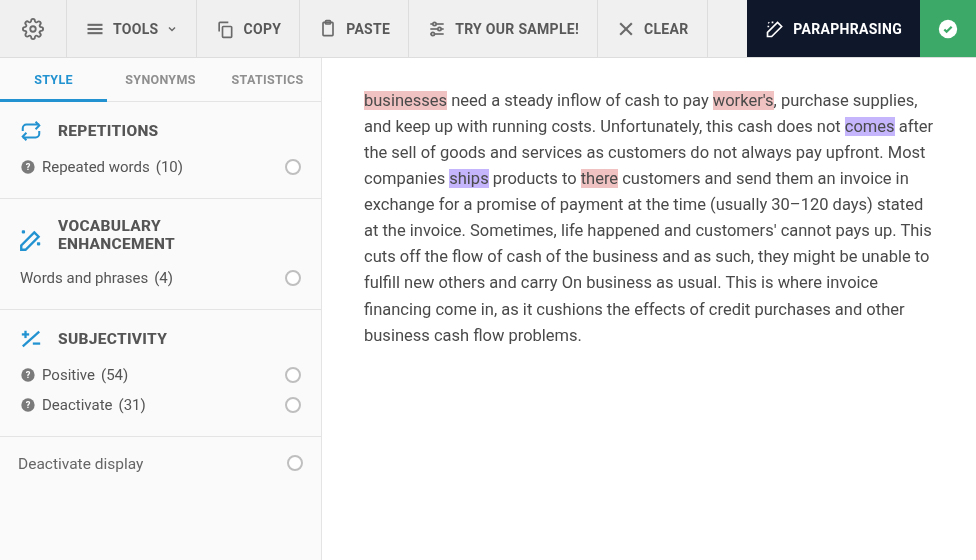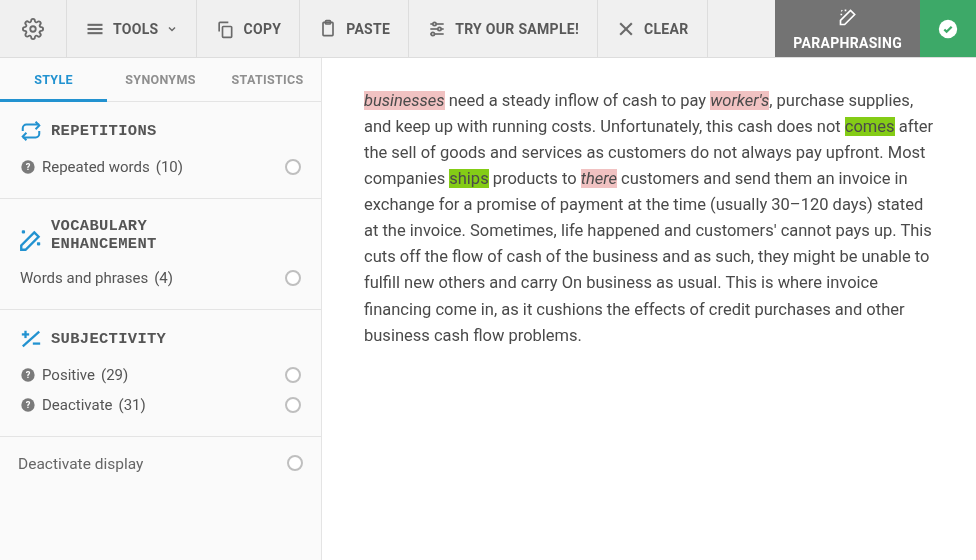--- a/index.html
+++ b/index.html
@@ -4,50 +4,50 @@
 <style>
   * { box-sizing: border-box; margin: 0; padding: 0; }
   body { font-family: -apple-system, BlinkMacSystemFont, "Segoe UI", Roboto, Arial, sans-serif; background: #f5f5f5; width: 976px; height: 560px; overflow: hidden; }
   .container { display: flex; flex-direction: column; width: 976px; height: 560px; }
 
   
   .toolbar { display: flex; height: 58px; background: #f0f0f0; border-bottom: 1px solid #ddd; }
   .tb-item { display: flex; align-items: center; justify-content: center; gap: 8px; padding: 0 18px; border-right: 1px solid #ddd; color: #595959; font-weight: 700; font-size: 14px; cursor: pointer; letter-spacing: 0.3px; }
   .tb-item svg, .tb-item .icon-glyph { flex-shrink: 0; }
   .tb-item.icon-only { padding: 0 22px; }
-  .tb-item.paraphrase { background: #737373; color: #fff; border-right: none; flex-direction: column; }
+  .tb-item.paraphrase { background: #0f172a; color: #fff; border-right: none; }
   .tb-item.check { background: #3da968; color: #fff; border-right: none; width: 56px; padding: 0; }
   .spacer { flex: 1; }
 
   
   .main { display: flex; flex: 1; overflow: hidden; }
 
   
   .sidebar { width: 322px; background: #fafafa; border-right: 1px solid #e4e4e4; display: flex; flex-direction: column; }
   .tabs { display: flex; border-bottom: 1px solid #e4e4e4; }
   .tab { flex: 1; text-align: center; padding: 14px 2px 12px; font-size: 12.5px; font-weight: 700; color: #8f8f8f; letter-spacing: 0.3px; cursor: pointer; }
   .tab.active { color: #2292d0; border-bottom: 3px solid #2292d0; margin-bottom: -1px; }
 
   .section { border-bottom: 1px solid #e4e4e4; padding: 18px 18px 16px 18px; }
-  .section-header { display: flex; align-items: center; gap: 7px; margin-bottom: 10px; font-family: Liberation Mono, monospace; }
+  .section-header { display: flex; align-items: center; gap: 14px; margin-bottom: 10px; }
   .section-header .title { font-weight: 800; color: #555; font-size: 15.5px; letter-spacing: 0.3px; }
   .section-header svg { color: #2292d0; }
 
   .row { display: flex; align-items: center; gap: 6px; padding: 6px 2px; color: #555; font-size: 15px; }
   .row .radio { margin-left: auto; width: 16px; height: 16px; border: 2px solid #bfbfbf; border-radius: 50%; background: #fff; }
   .row .help { width: 16px; height: 16px; color: #7a7a7a; }
 
   .deact-row { display: flex; padding: 18px; color: #666; font-size: 15.5px; }
   .deact-row .radio { margin-left: auto; width: 16px; height: 16px; border: 2px solid #bfbfbf; border-radius: 50%; background: #fff; }
 
   
   .content { flex: 1; padding: 30px 42px 20px 42px; background: #fff; overflow: auto; }
   .content p { color: #4a4a4a; font-size: 16.5px; line-height: 1.58; }
-  .hl-pink { background: #f1c2c2; font-style: italic; }
-  .hl-green { background: #84cc16; }
+  .hl-pink { background: #f1c2c2; }
+  .hl-green { background: #c4b5fd; }
 </style>
 </head>
 <body>
 
 <div class="container">
 
   <div class="toolbar">
     <div class="tb-item icon-only">
       <svg width="22" height="22" viewBox="0 0 24 24" fill="none" stroke="#6a6a6a" stroke-width="2">
           <circle cx="12" cy="12" r="3"></circle>
@@ -170,21 +170,21 @@
               <line x1="3" y1="20" x2="21" y2="4"></line>
             </svg>
           <span class="title">SUBJECTIVITY</span>
         </div>
         <div class="row">
           <svg class="help" viewBox="0 0 24 24" fill="#7a7a7a">
               <circle cx="12" cy="12" r="10"></circle>
               <text x="12" y="17" text-anchor="middle" fill="#fff" font-size="14" font-weight="bold">?</text>
             </svg>
           <span>Positive</span>
-          <span>(29)</span>
+          <span>(54)</span>
           <span class="radio"></span>
         </div>
         <div class="row">
           <svg class="help" viewBox="0 0 24 24" fill="#7a7a7a">
               <circle cx="12" cy="12" r="10"></circle>
               <text x="12" y="17" text-anchor="middle" fill="#fff" font-size="14" font-weight="bold">?</text>
             </svg>
           <span>Deactivate</span>
           <span>(31)</span>
           <span class="radio"></span>

